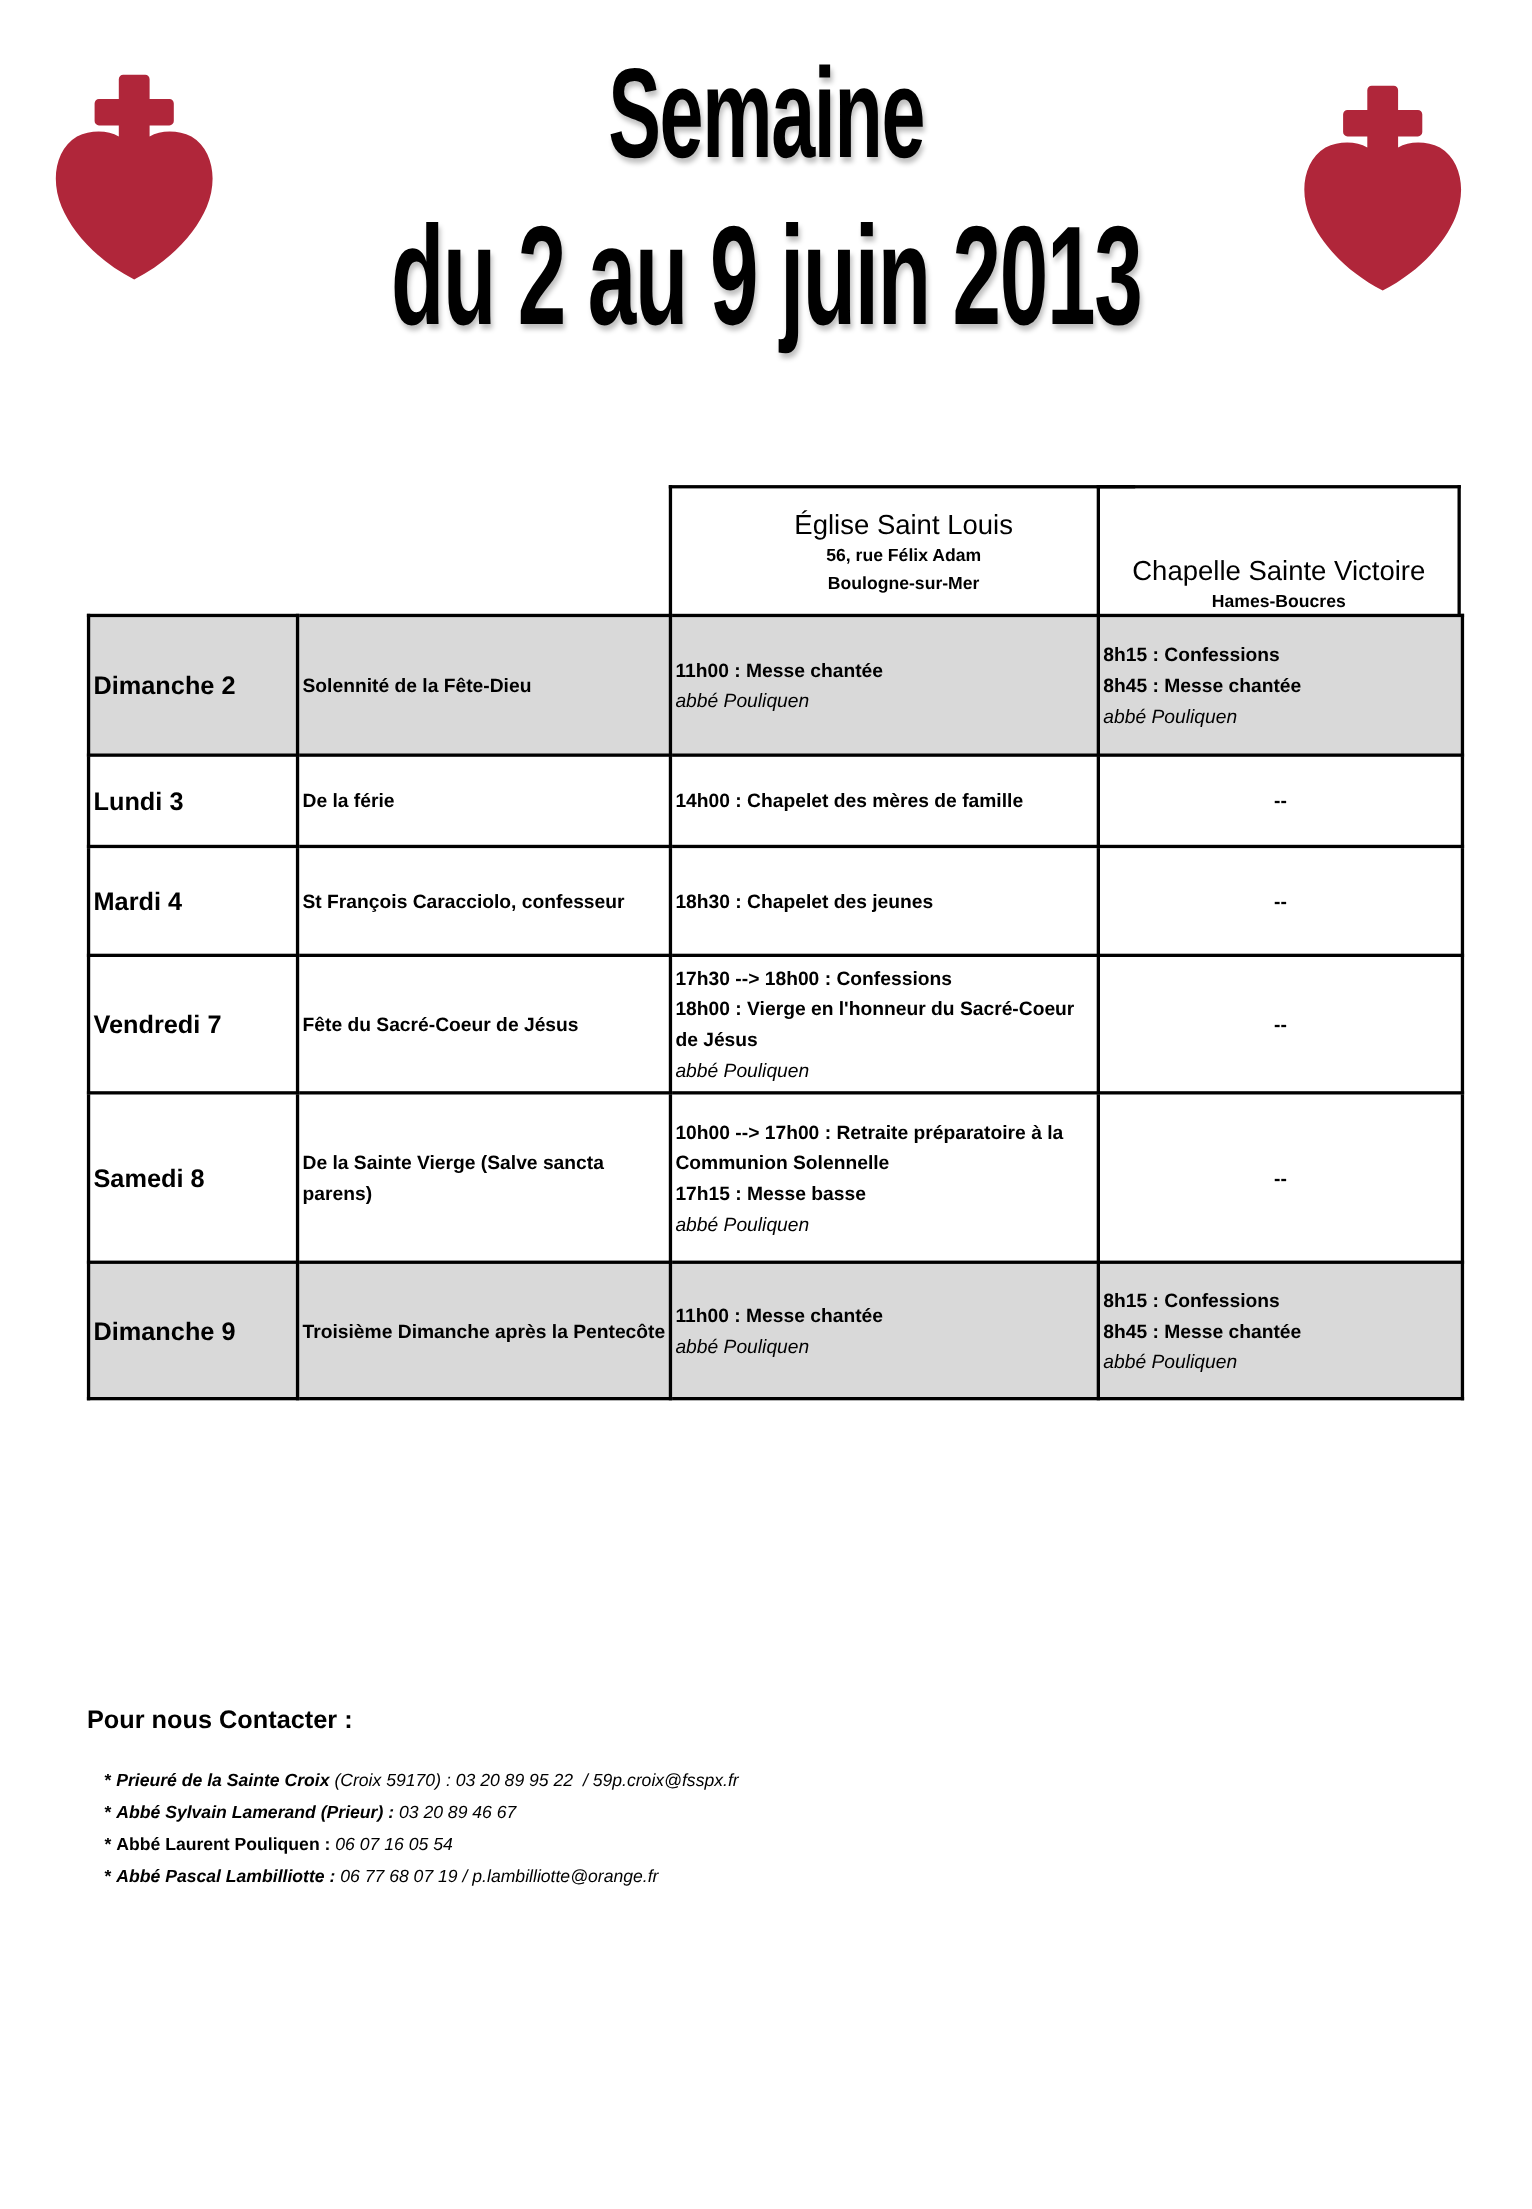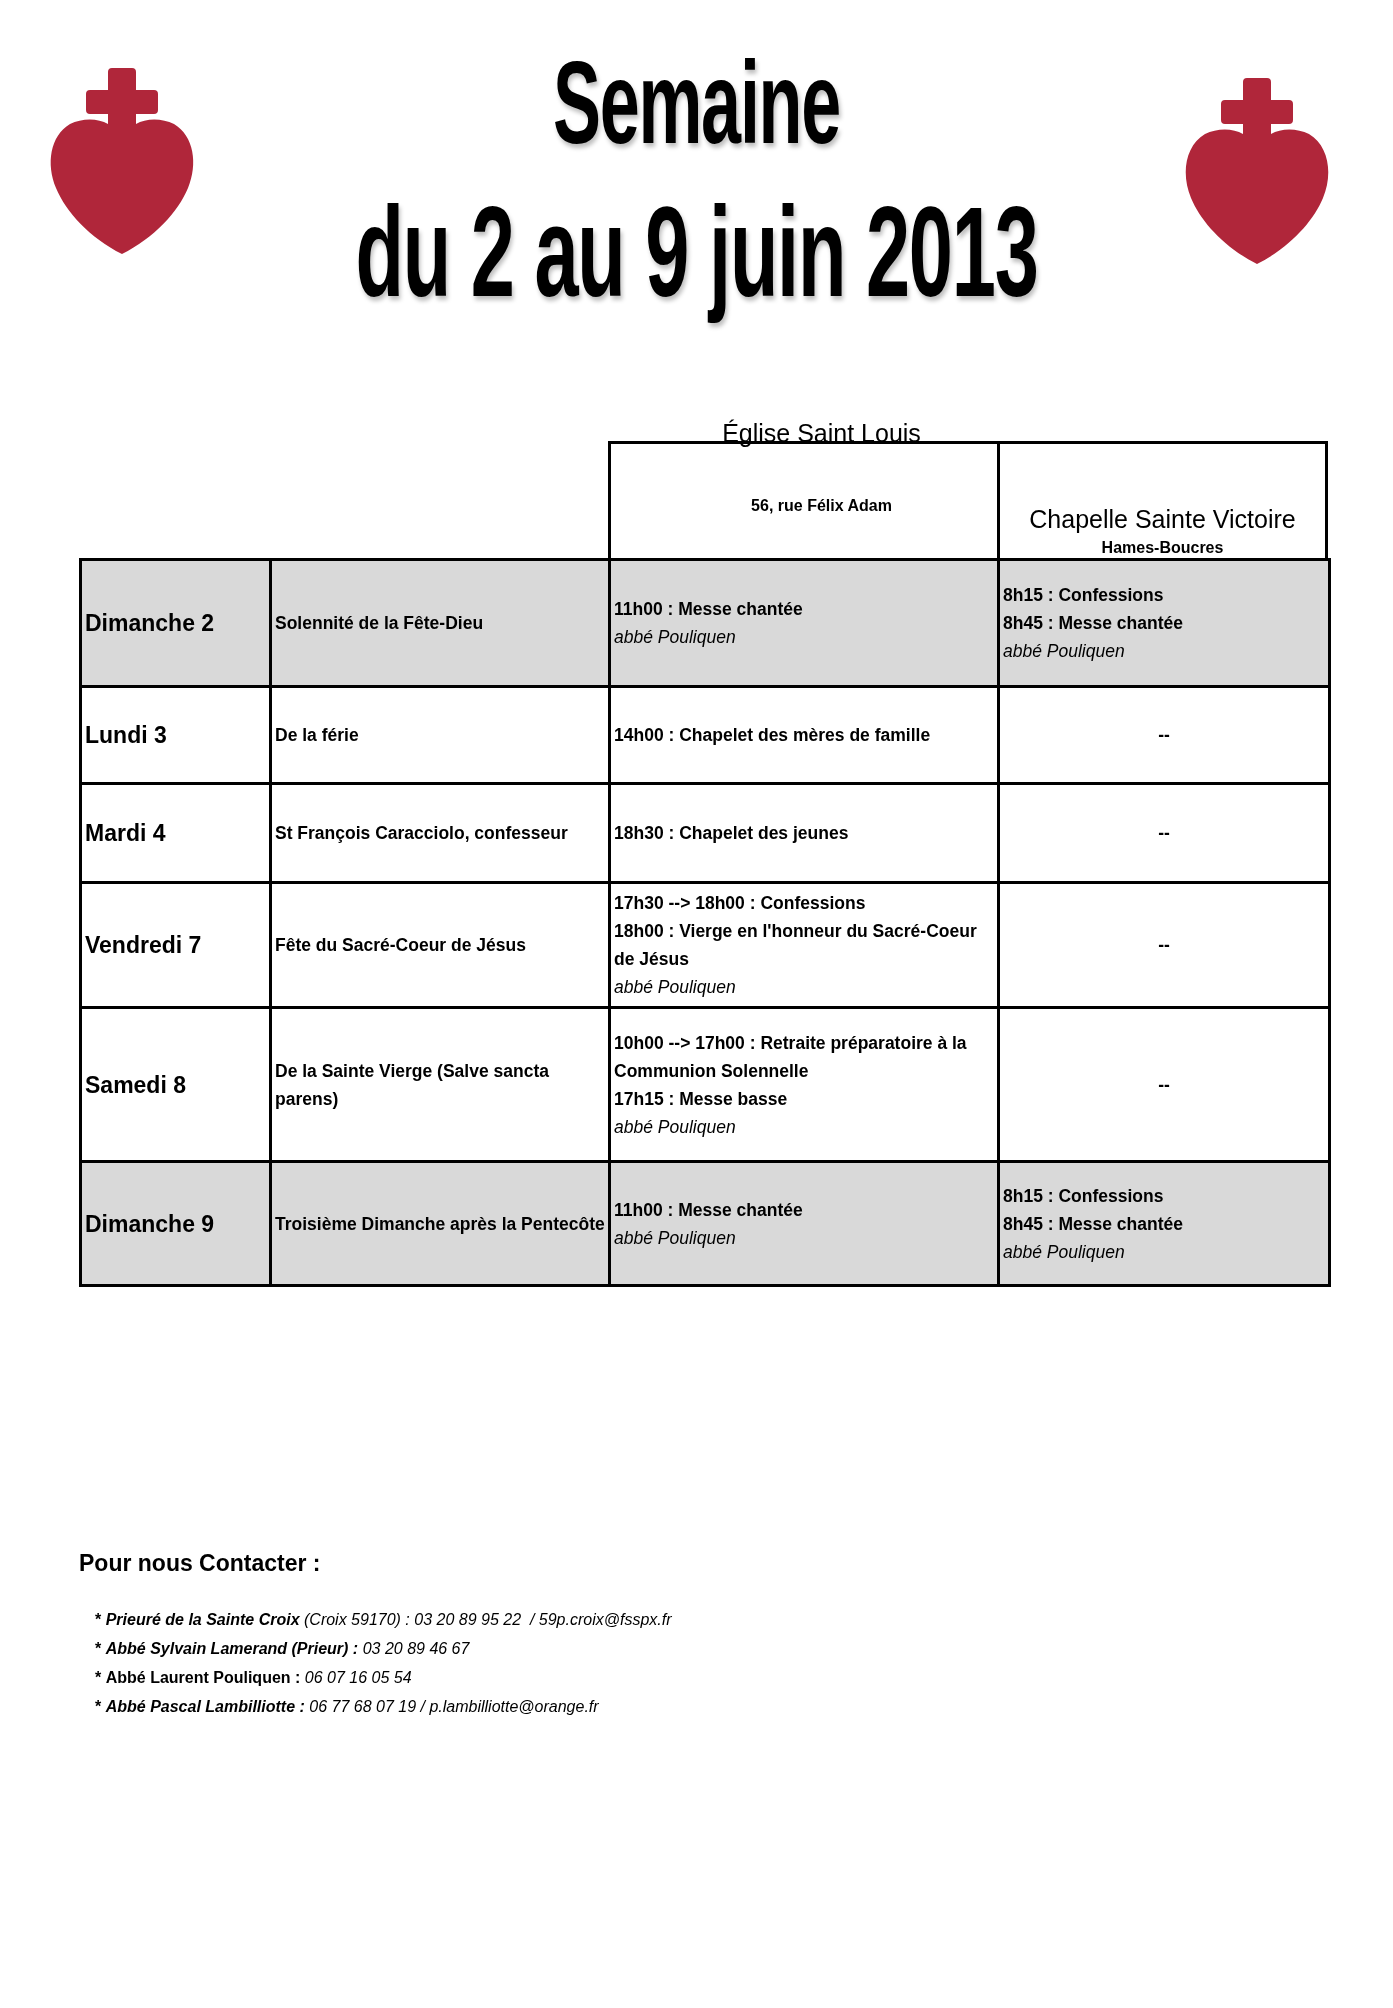--- a/index.html
+++ b/index.html
@@ -13,21 +13,21 @@
   .title { position: absolute; left: 0; width: 1393px; text-align: center;
            font-family: "Liberation Sans", sans-serif; font-weight: bold;
            color: #000; transform-origin: center top;
            text-shadow: 3px 4px 6px rgba(0,0,0,0.25); letter-spacing: -2px; }
   .title.l1 { top: 38px; font-size: 116px; line-height: 130px; transform: scaleX(0.62); }
   .title.l2 { top: 182px; font-size: 128px; line-height: 140px; transform: scaleX(0.62); }
 
   .hdr { position: absolute; top: 441px; height: 119px; border: 3px solid #000;
          border-bottom: none; box-sizing: border-box; text-align: center;
          display: flex; flex-direction: column; justify-content: center; }
-  .hdr.c1 { left: 608px; width: 424px; border-right: none; gap: 44px; }
+  .hdr.c1 { left: 608px; width: 424px; border-right: none; }
   .hdr.c2 { left: 997px; width: 331px; justify-content: flex-end; }
   .hdr .name { font-size: 25px; line-height: 32px; }
   .hdr .sub { font-size: 16px; font-weight: bold; line-height: 25px; }
 
   table.sched { position: absolute; left: 79px; top: 558px; width: 1249px;
                 border-collapse: collapse; table-layout: fixed; }
   table.sched td { border: 3px solid #000; padding: 0 3px; vertical-align: middle;
                    font-size: 17.5px; font-weight: bold; line-height: 28px; }
   table.sched tr.sunday td { background: #d9d9d9; }
   table.sched td.day { font-size: 23px; }
@@ -81,21 +81,21 @@
         <td>
           <span class="ln">11h00 : Messe chantée</span>
           <span class="it">abbé Pouliquen</span>
         </td>
         <td>
           <span class="ln">8h15 : Confessions</span>
           <span class="ln">8h45 : Messe chantée</span>
           <span class="it">abbé Pouliquen</span>
         </td>
       </tr>
-      <tr style="height: 97px;">
+      <tr style="height: 83px;">
         <td class="day">Lundi 3</td>
         <td>De la férie</td>
         <td>
           <span class="ln">14h00 : Chapelet des mères de famille</span>
         </td>
         <td class="center">
           <span class="ln">--</span>
         </td>
       </tr>
       <tr style="height: 99px;">

